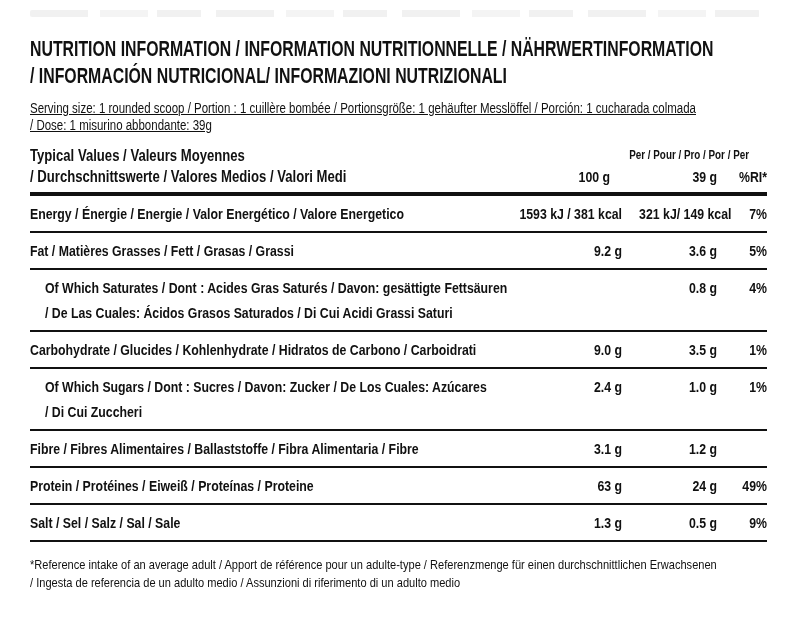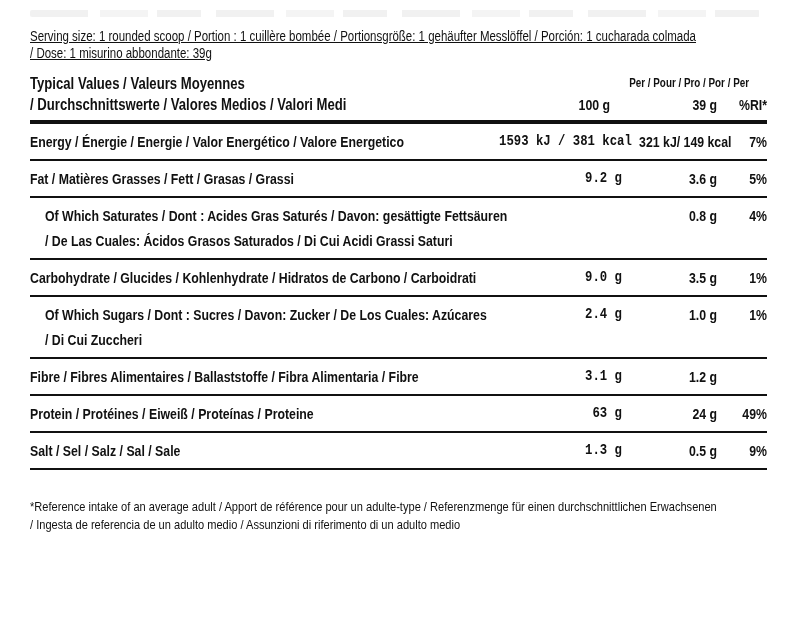--- a/index.html
+++ b/index.html
@@ -58,33 +58,37 @@
 
   .row {
     display: flex; align-items: flex-start;
     padding: 8px 0;
     border-bottom: 2px solid #111111;
     font-weight: bold; font-size: 15px; line-height: 19px;
   }
   .row .label { flex: 1; min-width: 0; }
   .row.indent .label { padding-left: 15px; }
   .row .label .l2 { margin-top: 6px; }
-  .c1 { width: 150px; text-align: right; font-family: Liberation Mono, monospace; }
+  .c1 { width: 150px; text-align: right; }
   .c2 { width: 95px;  text-align: right; }
   .c3 { width: 50px;  text-align: right; }
 
-  .footnote { margin-top: 28px; font-size: 13.5px; line-height: 17.5px; font-weight: 400; }
+  .footnote { margin-top: 14px; font-size: 13.5px; line-height: 17.5px; font-weight: 400; }
 </style>
 </head>
 <body>
 
 <div class="sheet">
 
   <div class="remnant"></div>
 
+  <div class="title">
+    <span class="cx">NUTRITION INFORMATION / INFORMATION NUTRITIONNELLE / NÄHRWERTINFORMATION</span>
+    <span class="cx">/ INFORMACIÓN NUTRICIONAL/ INFORMAZIONI NUTRIZIONALI</span>
+  </div>
 
   <div class="para">
     <span class="cx">Serving size: 1 rounded scoop / Portion : 1 cuillère bombée / Portionsgröße: 1 gehäufter Messlöffel / Porción: 1 cucharada colmada</span>
     <span class="cx">/ Dose: 1 misurino abbondante: 39g</span>
   </div>
 
 
   <div class="table">
 
     <div class="thead">

